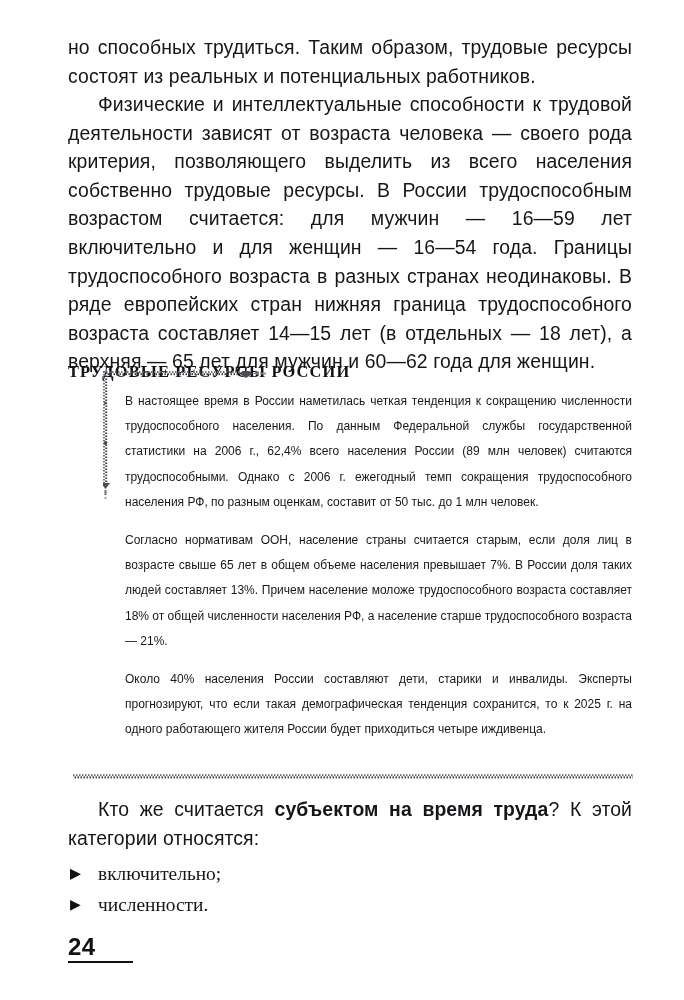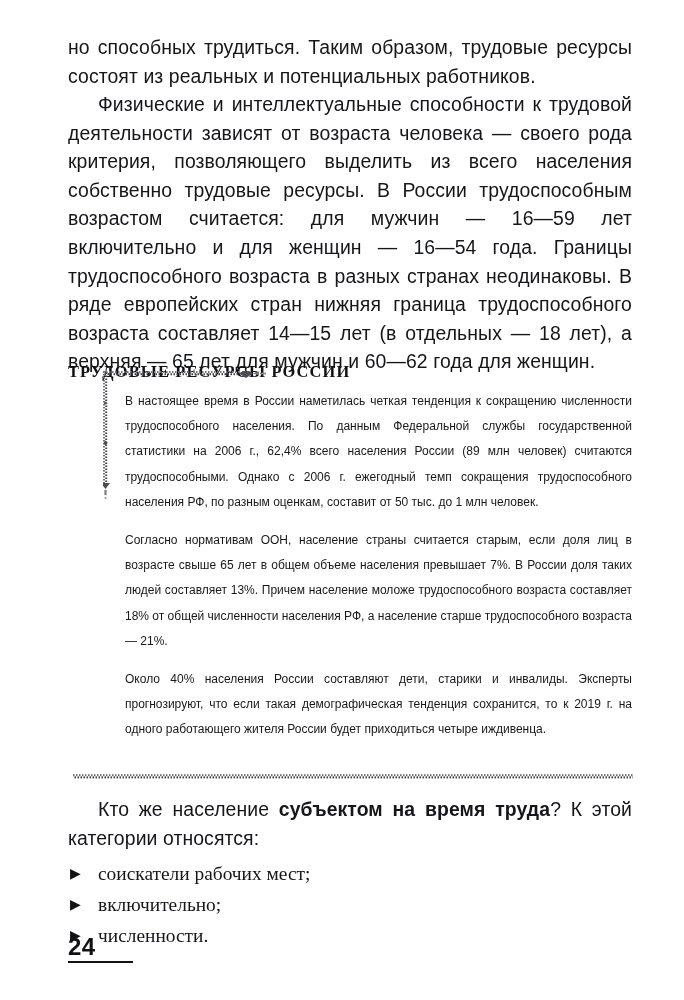--- a/index.html
+++ b/index.html
@@ -188,41 +188,40 @@
       <path d="M-2 112 L2.5 118 L7 112 Z" fill="#4a4d51"></path>
       <rect x="1.4" y="119" width="2.2" height="5" fill="#7a7d81"></rect>
       <rect x="1.6" y="126" width="1.8" height="2" fill="#9a9ca0"></rect>
     </svg>
 
     <h2 id="feature-title">ТРУДОВЫЕ РЕСУРСЫ РОССИИ</h2>
 
     <div class="fb-body">
       <p class="fb-para">В настоящее время в России наметилась четкая тенденция к сокращению численности трудоспособного населения. По данным Федеральной службы государственной статистики на 2006 г., 62,4% всего населения России (89 млн человек) считаются трудоспособными. Однако с 2006 г. ежегодный темп сокращения трудоспособного населения РФ, по разным оценкам, составит от 50 тыс. до 1 млн человек.</p>
       <p class="fb-para">Согласно нормативам ООН, население страны считается старым, если доля лиц в возрасте свыше 65 лет в общем объеме населения превышает 7%. В России доля таких людей составляет 13%. Причем население моложе трудоспособного возраста составляет 18% от общей численности населения РФ, а население старше трудоспособного возраста — 21%.</p>
-      <p class="fb-para">Около 40% населения России составляют дети, старики и инвалиды. Эксперты прогнозируют, что если такая демографическая тенденция сохранится, то к 2019 г. на одного работающего жителя России будет приходиться четыре иждивенца.</p>
+      <p class="fb-para">Около 40% населения России составляют дети, старики и инвалиды. Эксперты прогнозируют, что если такая демографическая тенденция сохранится, то к 2025 г. на одного работающего жителя России будет приходиться четыре иждивенца.</p>
     </div>
 
     <svg id="ornament-hr-bottom" viewBox="0 0 560 5" preserveAspectRatio="none" xmlns="http://www.w3.org/2000/svg">
       <defs>
         <pattern id="dotH2" width="3" height="5" patternUnits="userSpaceOnUse">
           <rect x="0" y="0.2" width="1.5" height="2" fill="#6a6d71"></rect>
           <rect x="1.5" y="2.4" width="1.5" height="2" fill="#3a3d41"></rect>
         </pattern>
       </defs>
       <rect x="0" y="0" width="560" height="5" fill="url(#dotH2)"></rect>
     </svg>
   </div>
 
   <div id="closing">
-    <p class="para indent"><span>Кто же население </span><b>субъектом на время труда</b><span>? К этой категории относятся:</span></p>
+    <p class="para indent"><span>Кто же считается </span><b>субъектом на время труда</b><span>? К этой категории относятся:</span></p>
 
     <ul class="bullet-list">
       <li>
         <span class="bullet-marker">▶</span>
-        <span>соискатели рабочих мест;</span>
       </li>
       <li>
         <span class="bullet-marker">▶</span>
         <span>включительно;</span>
       </li>
       <li>
         <span class="bullet-marker">▶</span>
         <span>численности.</span>
       </li>
     </ul>

